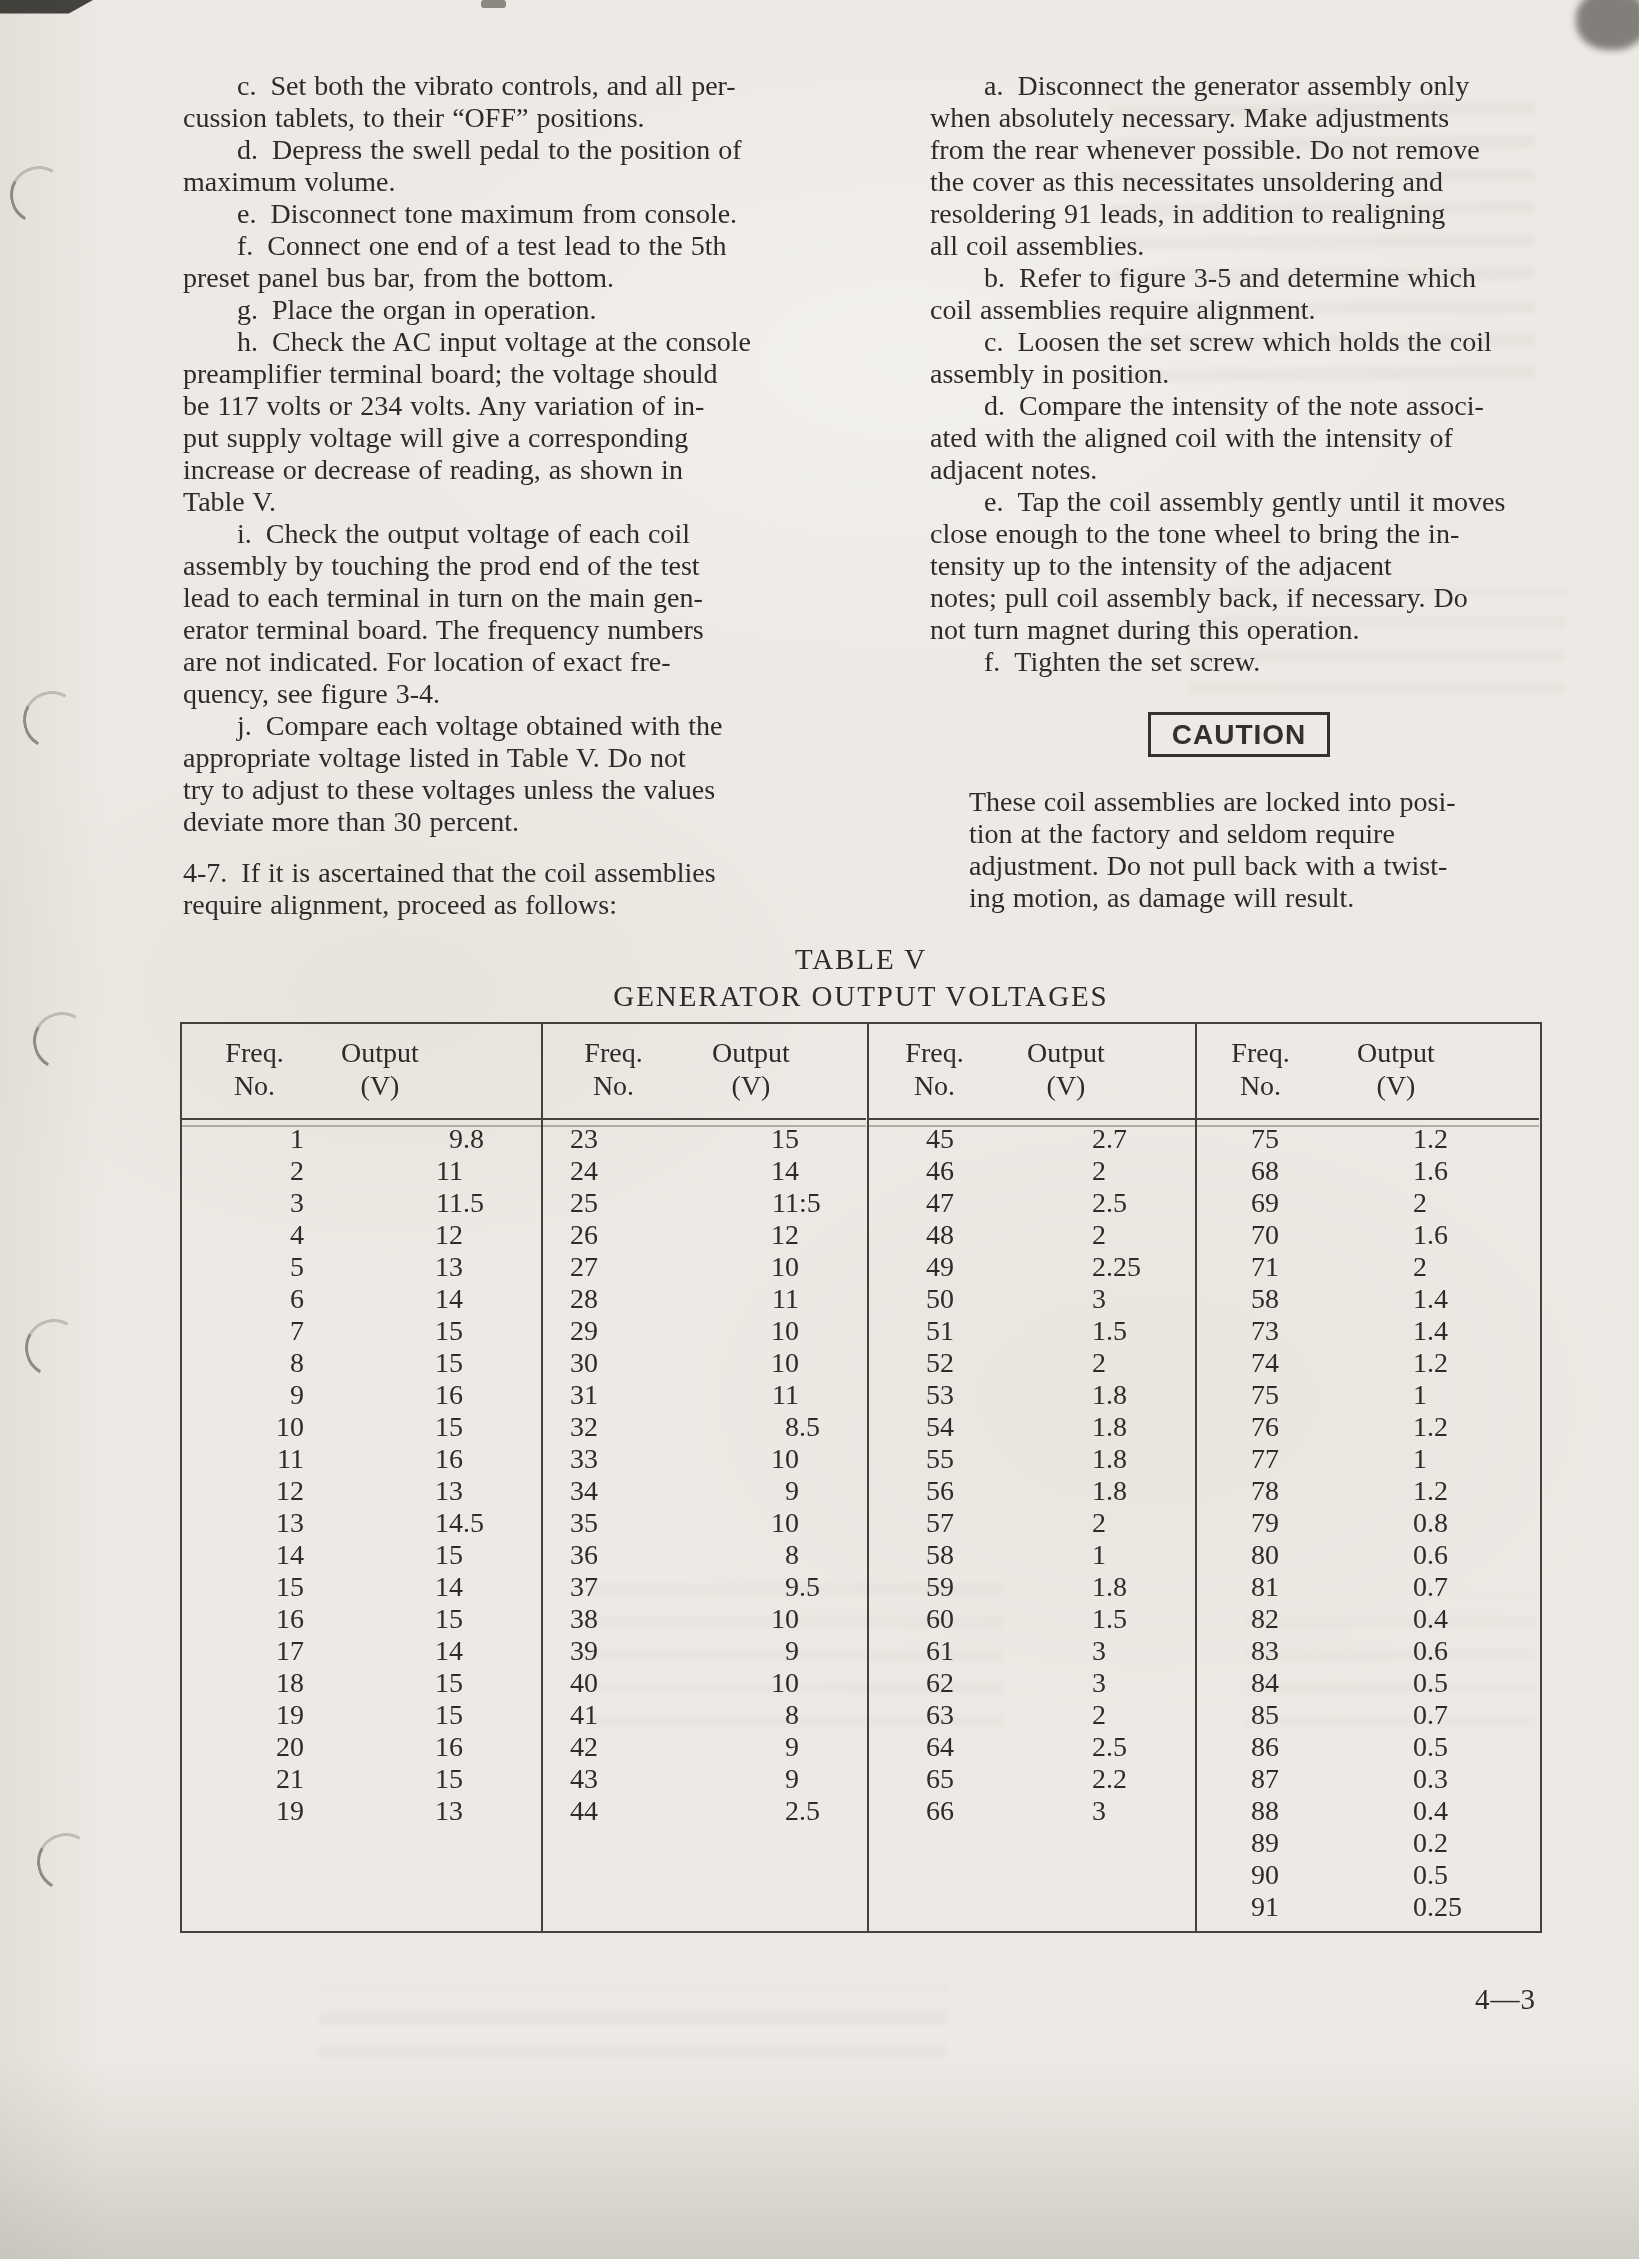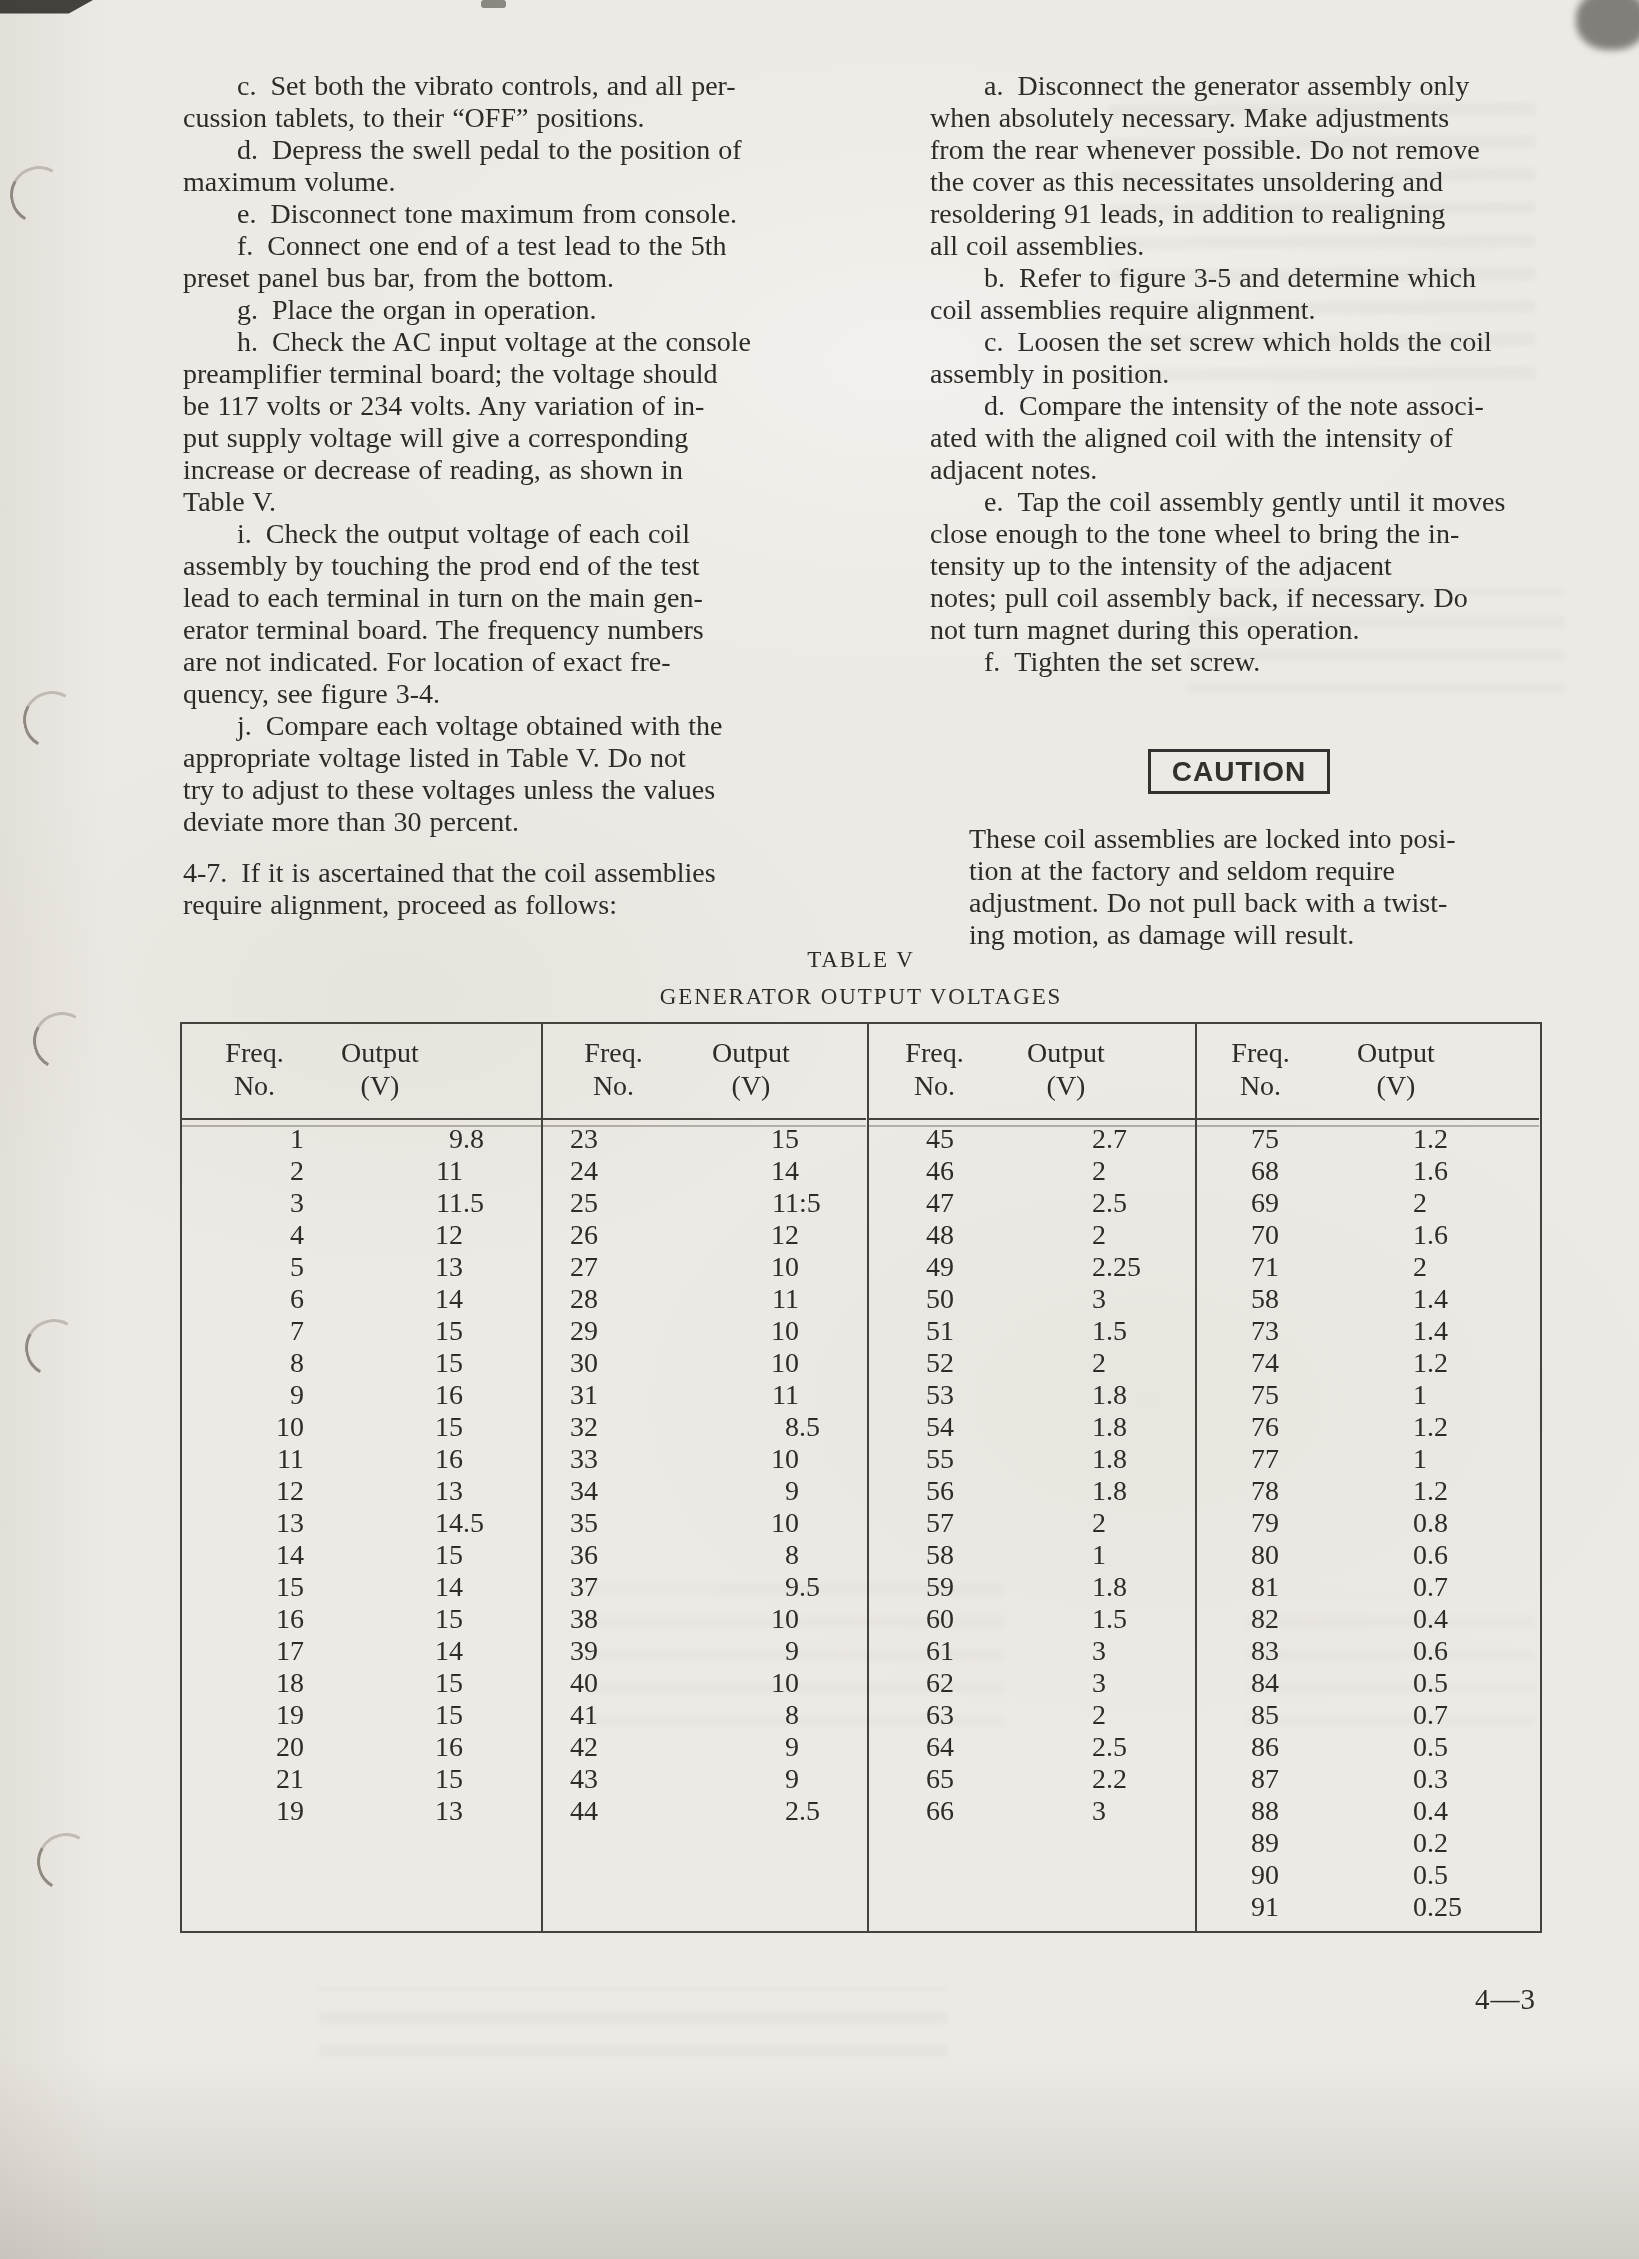--- a/index.html
+++ b/index.html
@@ -47,30 +47,30 @@
   .speck{position:absolute;left:481px;top:0;width:25px;height:7.7px;background:#3a372f;opacity:.55;border-radius:2.9px;}
 
   .col{position:absolute;top:70px;font-size:28px;line-height:32px;word-spacing:1px;}
   .col-left{left:183px;width:699px;}
   .col-right{left:930px;width:676px;}
   p.item{margin:0;white-space:pre-line;text-indent:54px;}
   p.item.no-indent{text-indent:0;}
   p.item.gap-before{margin-top:19px;}
 
   .caution-box{
-    width:fit-content;margin:71px auto 29px;transform:translateX(-29px);
+    width:fit-content;margin:34px auto 29px;transform:translateX(-29px);
     border:3.9px solid #343230;padding:0 21px;text-align:center;
     font-family:"Liberation Sans","DejaVu Sans",sans-serif;font-weight:bold;
     font-size:28px;line-height:39px;letter-spacing:1px;color:#34312d;
   }
   .caution-text{margin:0 25px 0 39px;white-space:pre-line;}
 
   .table-title{
     position:absolute;left:180px;width:1362px;top:941px;text-align:center;
-    font-size:23px;line-height:37px;letter-spacing:1.9px;
+    font-size:29px;line-height:37px;letter-spacing:1.9px;
   }
 
   .table-wrap{
     position:absolute;left:180px;top:1022px;width:1362px;height:911px;
     border:2.9px solid #45413c;box-sizing:border-box;font-size:28px;text-decoration:underline;
   }
   .tgroup{position:absolute;top:0;bottom:0;box-sizing:border-box;}
   .tgroup.g1{left:0;width:359px;}
   .tgroup.g2{left:359px;width:325px;border-left:2.9px solid #45413c;}
   .tgroup.g3{left:685px;width:328px;border-left:2.9px solid #45413c;}

